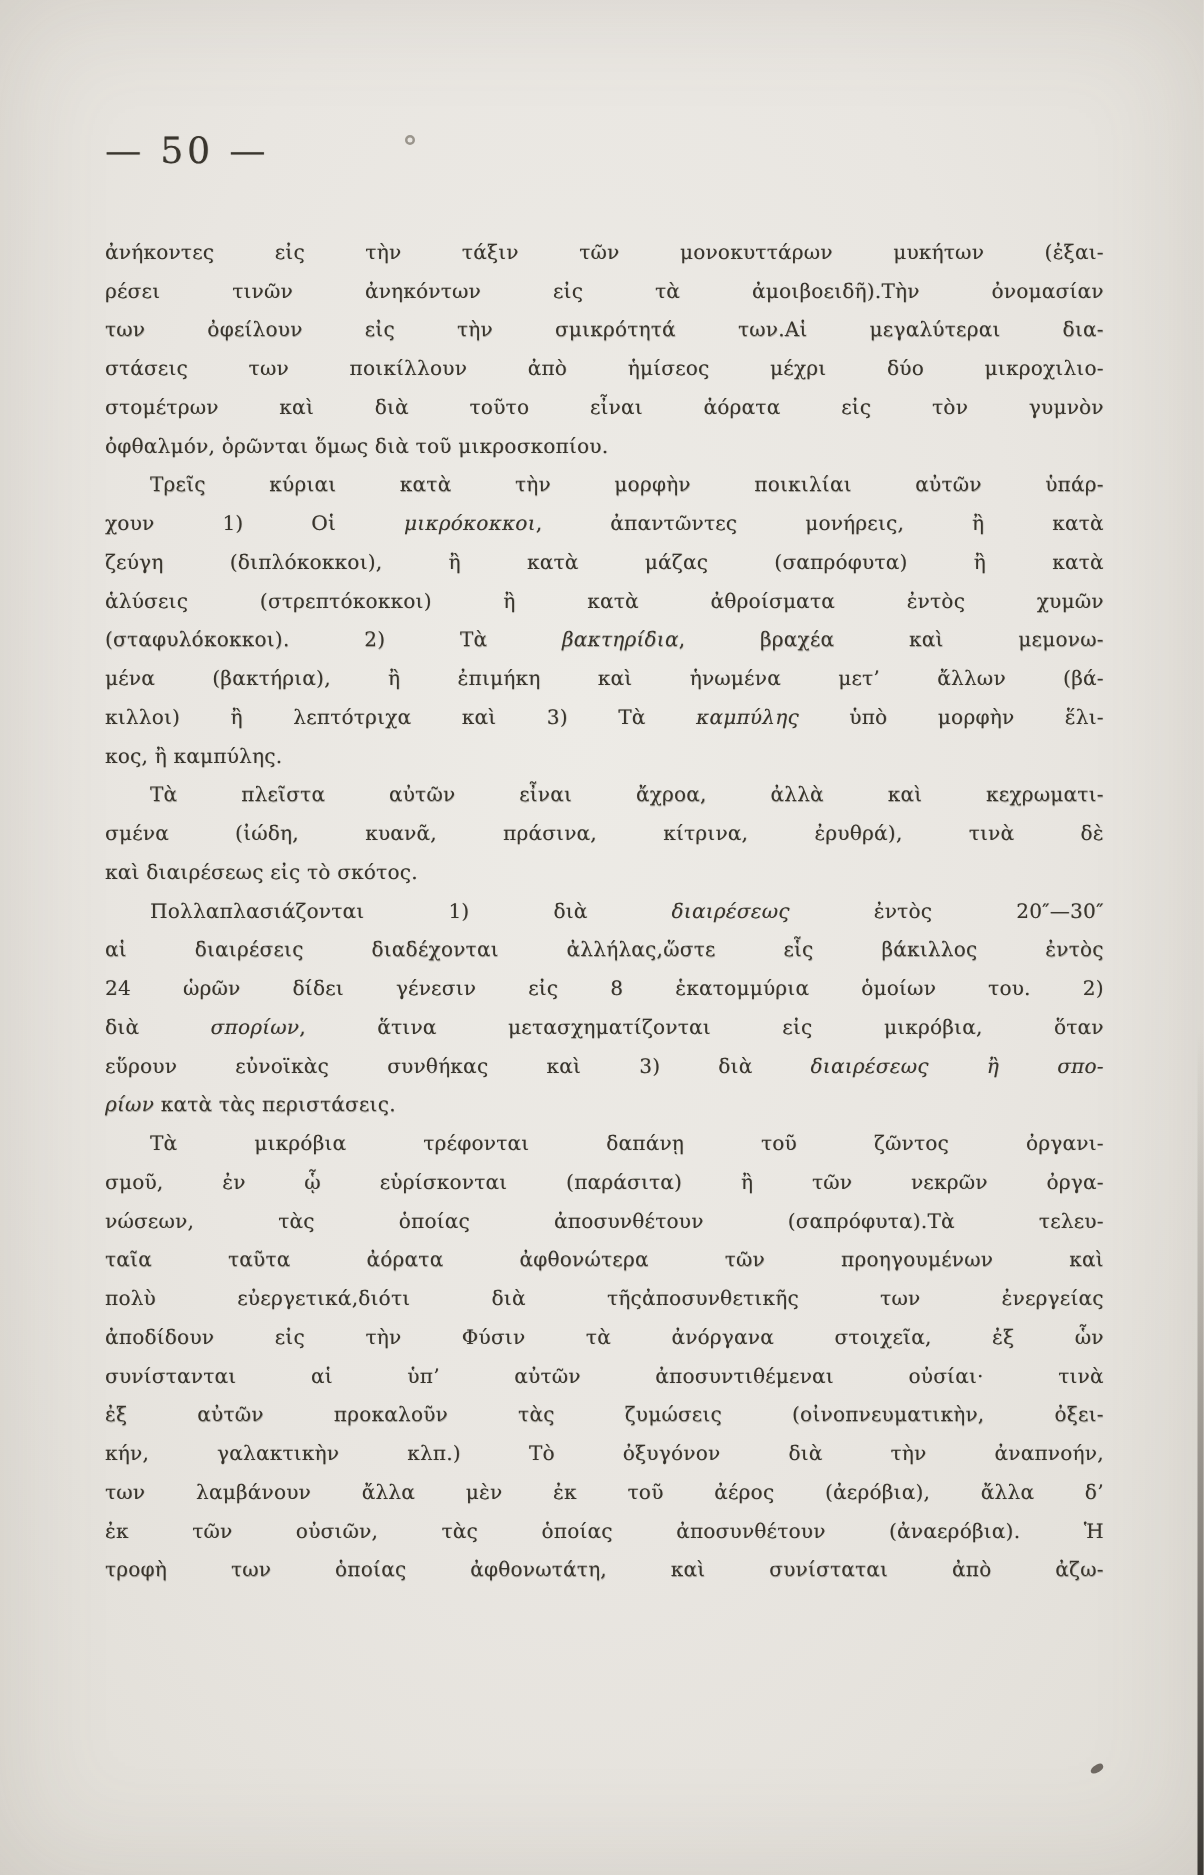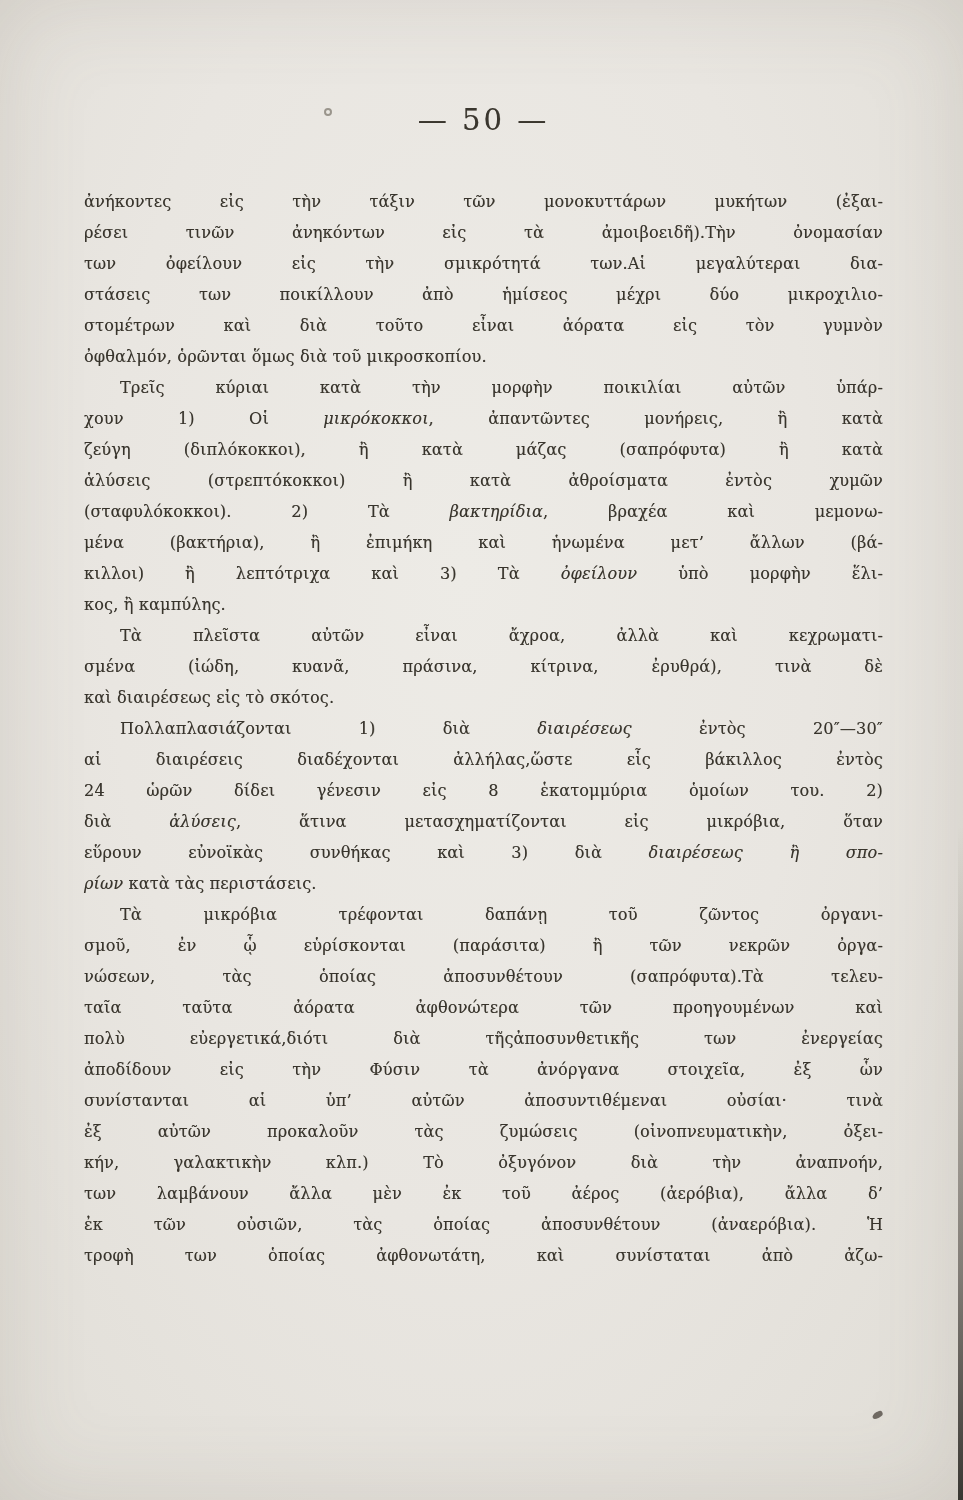--- a/index.html
+++ b/index.html
@@ -18,21 +18,21 @@
     position: absolute;
     inset: 0;
     background: radial-gradient(ellipse at 48% 38%, #edebe6 0%, #e9e6e1 50%, #e0ddd6 100%);
     box-shadow: inset 0 0 90px rgba(110, 100, 85, 0.16);
   }
   .page-number {
     position: absolute;
     top: 103px;
     left: 84px;
     width: 799px;
-    text-align: center;
+    text-align: left;
     font-size: 29px;
     letter-spacing: 3px;
     color: #3a362e;
     text-shadow: 0.3px 0.3px 0.6px rgba(56, 52, 44, 0.4);
   }
   .page-text {
     position: absolute;
     left: 84px;
     top: 186px;
     width: 799px;
@@ -105,29 +105,29 @@
       <div class="line"><span>των ὀφείλουν εἰς τὴν σμικρότητά των.Αἱ μεγαλύτεραι δια-</span></div>
       <div class="line"><span>στάσεις των ποικίλλουν ἀπὸ ἡμίσεος μέχρι δύο μικροχιλιο-</span></div>
       <div class="line"><span>στομέτρων καὶ διὰ τοῦτο εἶναι ἀόρατα εἰς τὸν γυμνὸν</span></div>
       <div class="line last"><span>ὀφθαλμόν, ὁρῶνται ὅμως διὰ τοῦ μικροσκοπίου.</span></div>
       <div class="line indent"><span>Τρεῖς κύριαι κατὰ τὴν μορφὴν ποικιλίαι αὐτῶν ὑπάρ-</span></div>
       <div class="line"><span>χουν 1) Οἱ </span><span class="em">μικρόκοκκοι</span><span>, ἀπαντῶντες μονήρεις, ἢ κατὰ</span></div>
       <div class="line"><span>ζεύγη (διπλόκοκκοι), ἢ κατὰ μάζας (σαπρόφυτα) ἢ κατὰ</span></div>
       <div class="line"><span>ἁλύσεις (στρεπτόκοκκοι) ἢ κατὰ ἀθροίσματα ἐντὸς χυμῶν</span></div>
       <div class="line"><span>(σταφυλόκοκκοι). 2) Τὰ </span><span class="em">βακτηρίδια</span><span>, βραχέα καὶ μεμονω-</span></div>
       <div class="line"><span>μένα (βακτήρια), ἢ ἐπιμήκη καὶ ἡνωμένα μετ’ ἄλλων (βά-</span></div>
-      <div class="line"><span>κιλλοι) ἢ λεπτότριχα καὶ 3) Τὰ </span><span class="em">ὀφείλουν</span><span> ὑπὸ μορφὴν ἕλι-</span></div>
+      <div class="line"><span>κιλλοι) ἢ λεπτότριχα καὶ 3) Τὰ </span><span class="em">καμπύλης</span><span> ὑπὸ μορφὴν ἕλι-</span></div>
       <div class="line last"><span>κος, ἢ καμπύλης.</span></div>
       <div class="line indent"><span>Τὰ πλεῖστα αὐτῶν εἶναι ἄχροα, ἀλλὰ καὶ κεχρωματι-</span></div>
       <div class="line"><span>σμένα (ἰώδη, κυανᾶ, πράσινα, κίτρινα, ἐρυθρά), τινὰ δὲ</span></div>
       <div class="line last"><span>καὶ διαιρέσεως εἰς τὸ σκότος.</span></div>
       <div class="line indent"><span>Πολλαπλασιάζονται 1) διὰ </span><span class="em">διαιρέσεως</span><span> ἐντὸς 20″—30″</span></div>
       <div class="line"><span>αἱ διαιρέσεις διαδέχονται ἀλλήλας,ὥστε εἷς βάκιλλος ἐντὸς</span></div>
       <div class="line"><span>24 ὡρῶν δίδει γένεσιν εἰς 8 ἑκατομμύρια ὁμοίων του. 2)</span></div>
-      <div class="line"><span>διὰ </span><span class="em">ἁλύσεις</span><span>, ἅτινα μετασχηματίζονται εἰς μικρόβια, ὅταν</span></div>
+      <div class="line"><span>διὰ </span><span class="em">σπορίων</span><span>, ἅτινα μετασχηματίζονται εἰς μικρόβια, ὅταν</span></div>
       <div class="line"><span>εὕρουν εὐνοϊκὰς συνθήκας καὶ 3) διὰ </span><span class="em">διαιρέσεως ἢ σπο-</span></div>
       <div class="line last"><span class="em">ρίων</span><span> κατὰ τὰς περιστάσεις.</span></div>
       <div class="line indent"><span>Τὰ μικρόβια τρέφονται δαπάνῃ τοῦ ζῶντος ὀργανι-</span></div>
       <div class="line"><span>σμοῦ, ἐν ᾧ εὑρίσκονται (παράσιτα) ἢ τῶν νεκρῶν ὀργα-</span></div>
       <div class="line"><span>νώσεων, τὰς ὁποίας ἀποσυνθέτουν (σαπρόφυτα).Τὰ τελευ-</span></div>
       <div class="line"><span>ταῖα ταῦτα ἀόρατα ἀφθονώτερα τῶν προηγουμένων καὶ</span></div>
       <div class="line"><span>πολὺ εὐεργετικά,διότι διὰ τῆςἀποσυνθετικῆς των ἐνεργείας</span></div>
       <div class="line"><span>ἀποδίδουν εἰς τὴν Φύσιν τὰ ἀνόργανα στοιχεῖα, ἐξ ὧν</span></div>
       <div class="line"><span>συνίστανται αἱ ὑπ’ αὐτῶν ἀποσυντιθέμεναι οὐσίαι· τινὰ</span></div>
       <div class="line"><span>ἐξ αὐτῶν προκαλοῦν τὰς ζυμώσεις (οἰνοπνευματικὴν, ὀξει-</span></div>

